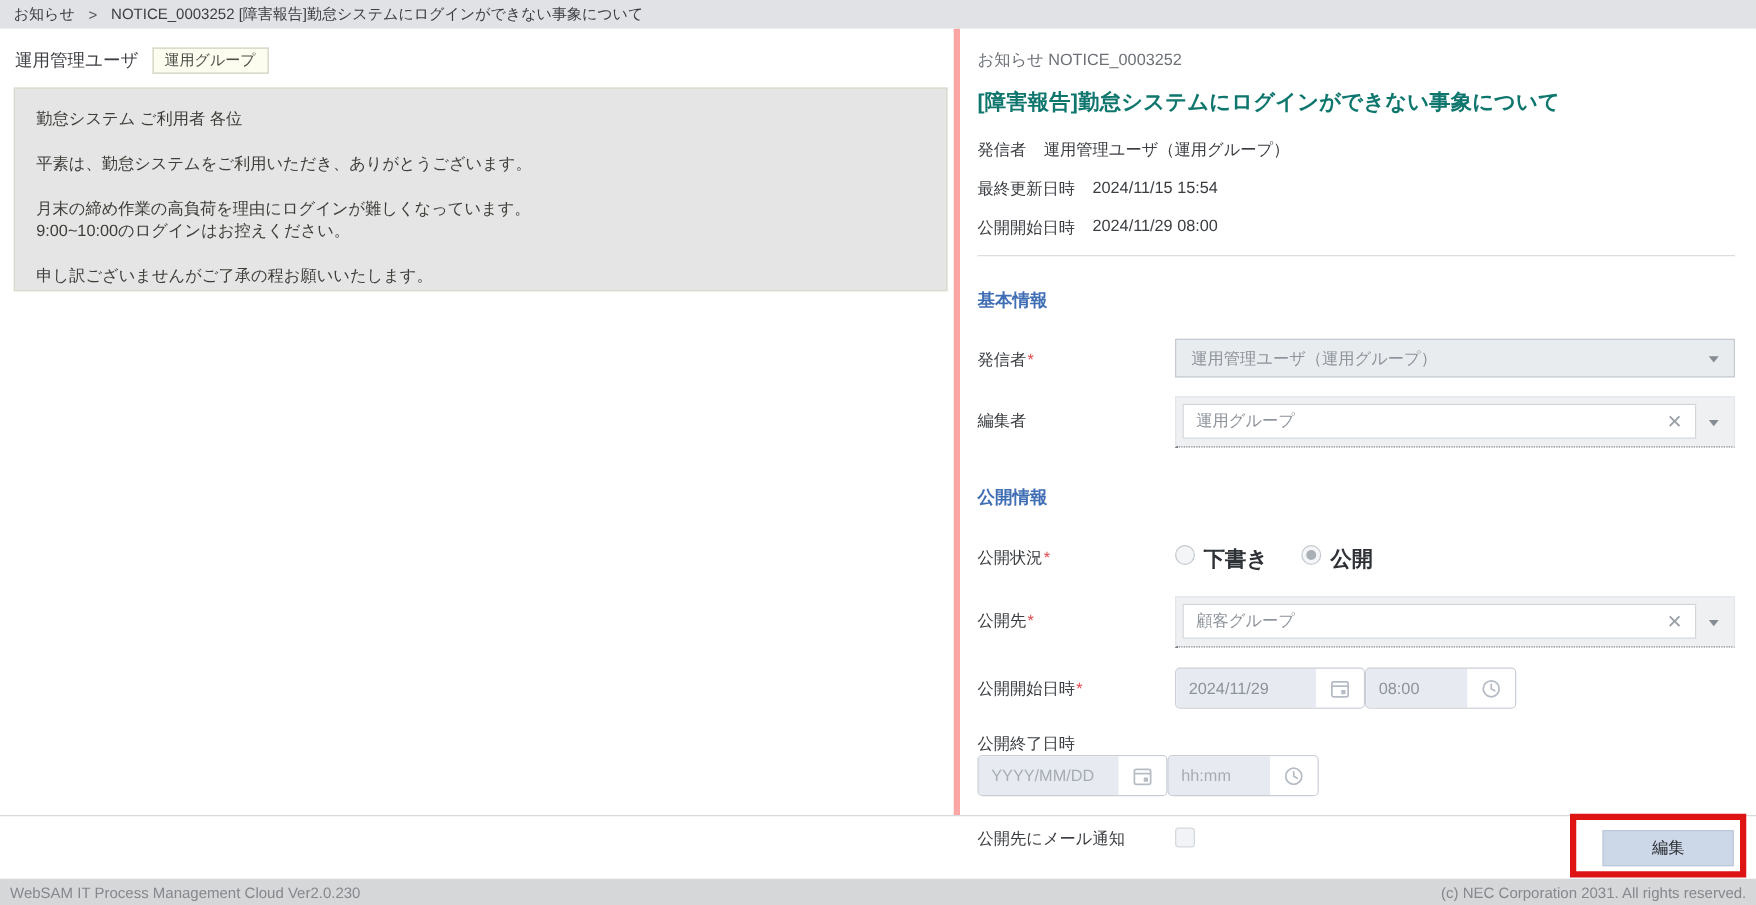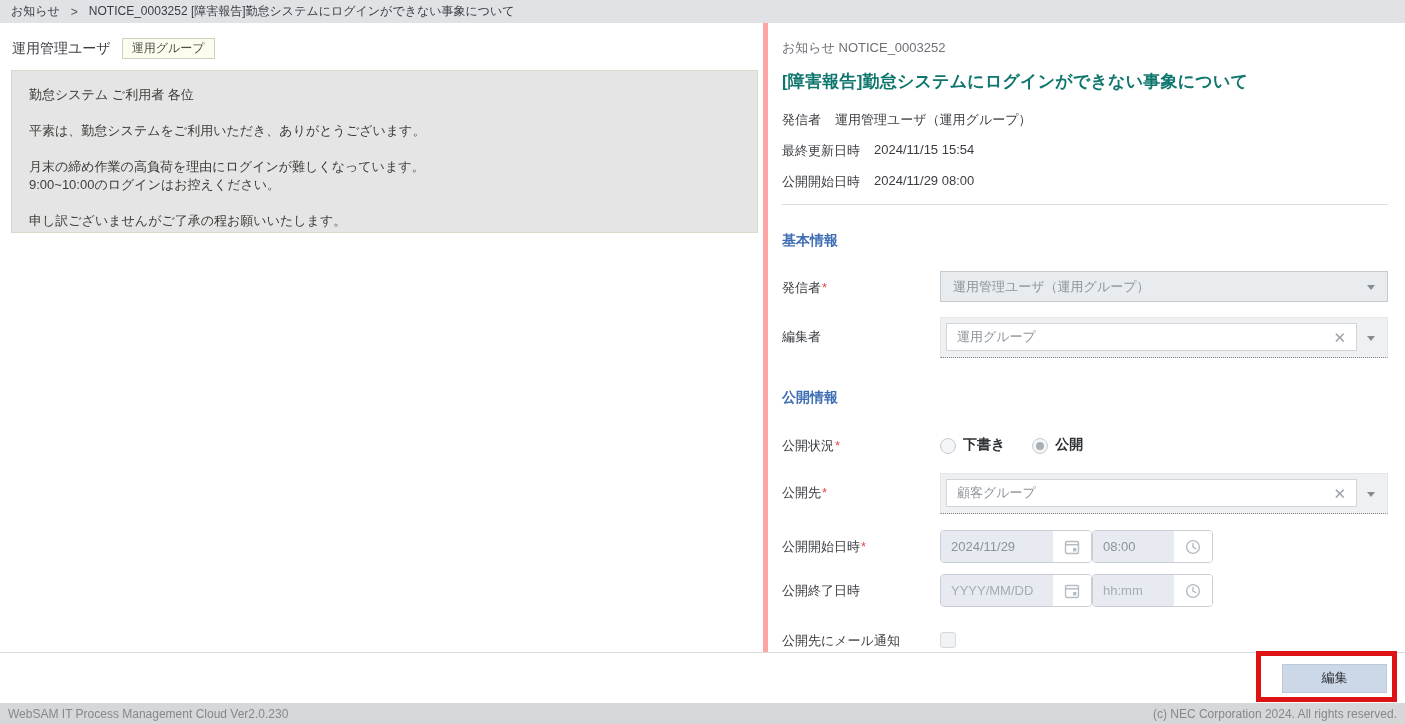--- a/index.html
+++ b/index.html
@@ -60,21 +60,21 @@
     padding:5px 30px 6px 5px; position:relative; min-height:40px;
   }
   .chip {
     background:#fff; border:1px solid #d2d6db; height:28px;
     display:flex; align-items:center; justify-content:space-between;
     padding:0 10px; font-size:13px; color:#8d939b;
   }
   .clear-x { color:#9aa0a8; font-size:15px; line-height:1; cursor:default; }
   
   .radio-row { display:flex; align-items:center; gap:27px; padding-top:7px; }
-  .radio-opt { display:flex; align-items:flex-end; gap:7px; font-size:14px; font-weight:bold; color:#2e3135; }
+  .radio-opt { display:flex; align-items:flex-start; gap:7px; font-size:17px; font-weight:bold; color:#2e3135; }
   .radio {
     width:16px; height:16px; border-radius:50%; border:1px solid #c6cbd1;
     background:#f4f5f7; display:inline-flex; align-items:center; justify-content:center; flex-shrink:0;
   }
   .radio .dot { width:8px; height:8px; border-radius:50%; background:#a9afb7; }
   
   .dt-row { display:flex; align-items:center; }
   .dt-group {
     display:inline-flex; border:1px solid #c9ced6; border-radius:4px;
     overflow:hidden; height:33px; background:#fff;
@@ -237,21 +237,21 @@
           <button class="icon-btn">
             <svg width="16" height="16" viewBox="0 0 16 16">
               <circle cx="8" cy="8" r="6.4" fill="none" stroke="#b6bcc4" stroke-width="1.4"></circle>
               <polyline points="8,4.5 8,8 10.8,9.6" fill="none" stroke="#b6bcc4" stroke-width="1.4" stroke-linecap="round"></polyline>
             </svg>
           </button>
         </span>
       </div>
     </div>
 
-    <div class="frow" style="margin-top:11px;">
+    <div class="frow" style="margin-top:11px;flex-direction:column;">
       <div class="flabel">公開終了日時</div>
       <div class="fctrl dt-row">
         <span class="dt-group">
           <input class="dt-input d-in" readonly="" placeholder="YYYY/MM/DD" style="">
           <button class="icon-btn">
             <svg width="16" height="16" viewBox="0 0 16 16">
               <rect x="1.5" y="2.5" width="13" height="12" rx="1.5" fill="none" stroke="#b6bcc4" stroke-width="1.4"></rect>
               <line x1="1.5" y1="5.8" x2="14.5" y2="5.8" stroke="#b6bcc4" stroke-width="1.4"></line>
               <rect x="9" y="9" width="3.4" height="3.4" fill="#b6bcc4"></rect>
             </svg>
@@ -279,14 +279,14 @@
 </div>
 
 <div class="action-bar">
   <button class="edit-btn">編集</button>
 </div>
 
 <div class="red-box"></div>
 
 <div class="footer">
   <span>WebSAM IT Process Management Cloud Ver2.0.230</span>
-  <span>(c) NEC Corporation 2024. All rights reserved.</span>
+  <span>(c) NEC Corporation 2031. All rights reserved.</span>
 </div>
 
 </body></html>

